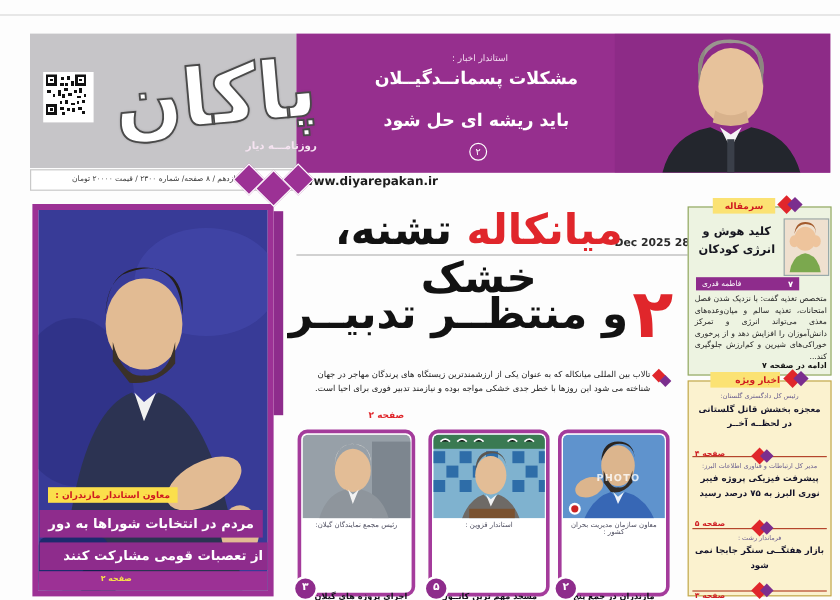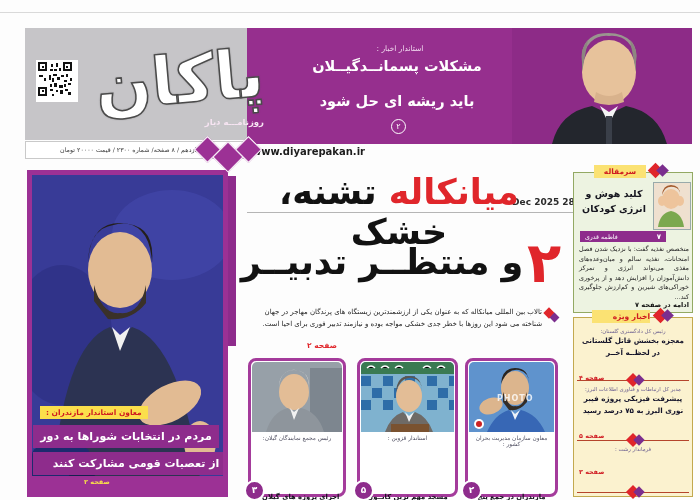--- a/index.html
+++ b/index.html
@@ -343,20 +343,21 @@
     </div>
     <div class="sn-sep" style="top:122px;">
       <span class="sep-diam">
           <i class="d red"></i>
           <i class="d pur"></i>
         </span>
     </div>
 
     <div class="sn-item" style="top:128px;">
       <div class="sn-kicker rtl">فرماندار رشت :</div>
+      <div class="sn-title rtl">بازار هفتگــی سنگر جابجا نمی شود</div>
       <div class="sn-page">صفحه ۳</div>
     </div>
     <div class="sn-sep" style="top:174px;">
       <span class="sep-diam">
           <i class="d red"></i>
           <i class="d pur"></i>
         </span>
     </div>
   </div>
 

